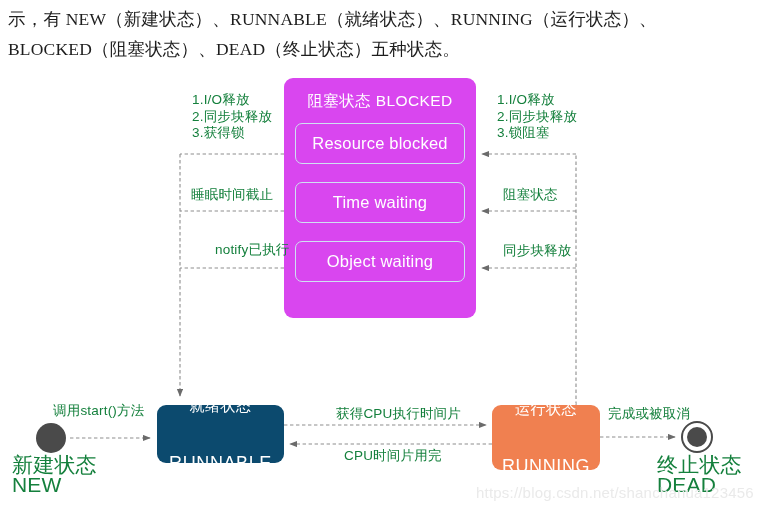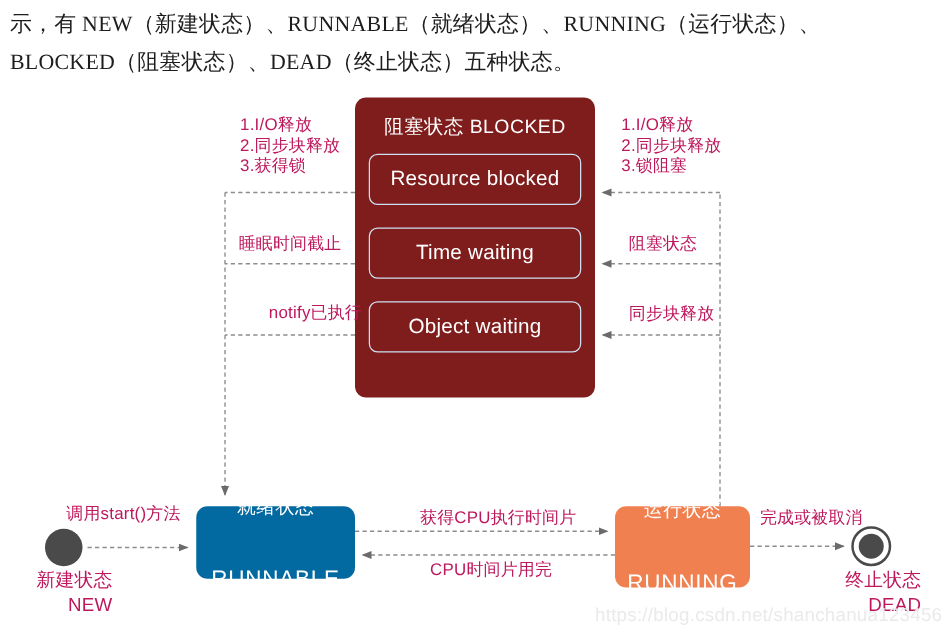--- a/index.html
+++ b/index.html
@@ -22,37 +22,37 @@
 
   
   #wires{position:absolute;left:0;top:0;width:758px;height:512px;}
 
   
   .node{position:absolute;box-sizing:border-box;display:flex;
         flex-direction:column;align-items:center;justify-content:center;}
 
   .blocked-box{
     left:284px;top:78px;width:192px;height:240px;
-    background:#7f1d1d;border-radius:9px;
+    background:#d946ef;border-radius:9px;
     justify-content:flex-start;
   }
   .blocked-title{
     color:#ffffff;font-size:15.5px;margin-top:13px;margin-bottom:11px;
     letter-spacing:.4px;white-space:nowrap;
   }
   .sub{
     width:168px;height:39px;border:1.2px solid #cfe0f2;border-radius:7px;
     color:#ffffff;font-size:16.5px;display:flex;align-items:center;
     justify-content:center;margin-bottom:18px;background:transparent;
     letter-spacing:.2px;white-space:nowrap;
   }
 
   .runnable-box{
     left:157px;top:405px;width:127px;height:58px;
-    background:#0369a1;border-radius:9px;color:#fff;
+    background:#0c4a6e;border-radius:9px;color:#fff;
     line-height:20px;text-align:center;
   }
   .running-box{
     left:492px;top:405px;width:108px;height:65px;
     background:#f08050;border-radius:9px;color:#fff;
     line-height:20px;text-align:center;
   }
   .node .cn{font-size:15px;letter-spacing:.5px;}
   .node .en{font-size:18px;letter-spacing:.6px;margin-top:37px;}
 
@@ -63,23 +63,23 @@
   }
   .dot-dead{
     position:absolute;left:681px;top:421px;width:32px;height:32px;
     border-radius:50%;border:2.5px solid #4a4a4a;box-sizing:border-box;
     display:flex;align-items:center;justify-content:center;
   }
   .dot-dead i{display:block;width:20px;height:20px;border-radius:50%;
     background:#4a4a4a;}
 
   
-  .lbl{position:absolute;font-size:13.5px;color:#be185d;white-space:nowrap;
+  .lbl{position:absolute;font-size:13.5px;color:#15803d;white-space:nowrap;
        line-height:16.5px;letter-spacing:.2px;}
-  .lbl.big{font-size:15px;line-height:20px;text-align:right;}
+  .lbl.big{font-size:21px;line-height:20px;text-align:left;}
 
   .l-left-list{left:192px;top:92px;}
   .l-left-sleep{left:191px;top:187px;}
   .l-left-notify{left:190px;top:242px;margin-left:25px;}
 
   .l-right-list{left:497px;top:92px;}
   .l-right-sleep{left:503px;top:187px;}
   .l-right-wait{left:503px;top:243px;}
 
   .l-start{left:53px;top:403px;}

